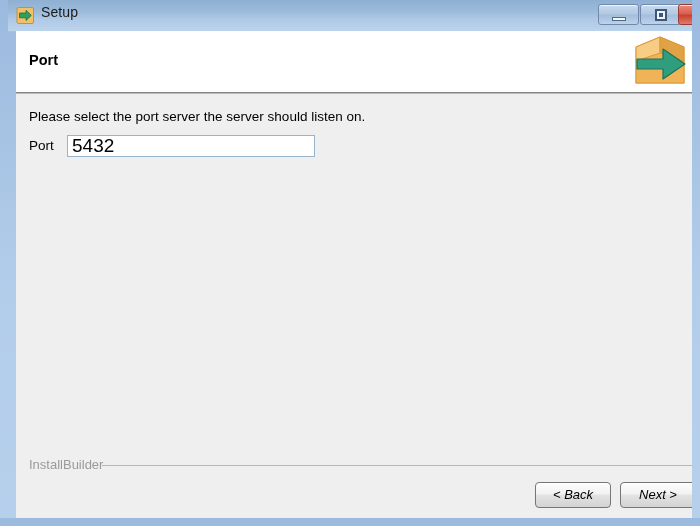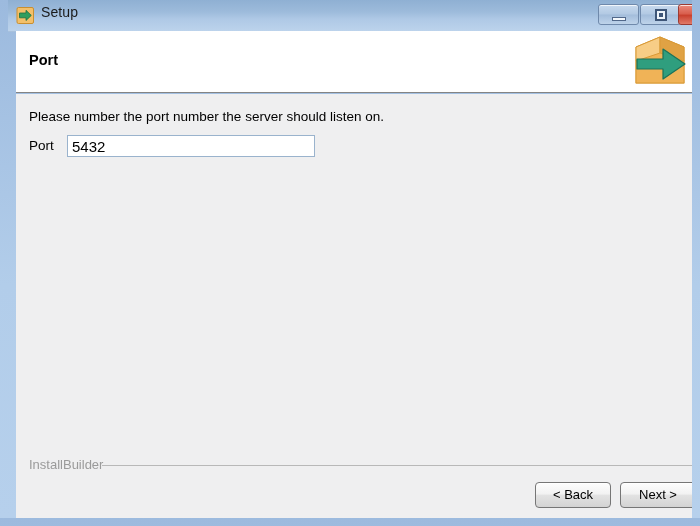--- a/index.html
+++ b/index.html
@@ -165,21 +165,21 @@
   }
   #port-input {
     position: absolute;
     left: 38px; top: 0;
     width: 248px;
     height: 22px;
     box-sizing: border-box;
     border: 1px solid #9ab3cd;
     background: #ffffff;
     font-family: "Liberation Sans", sans-serif;
-    font-size: 15px;
+    font-size: 19px;
     color: #000000;
     padding: 0 4px;
     outline: none;
     border-radius: 0;
   }
 
   
   #footer-brand {
     position: absolute;
     left: 13px; bottom: 46px;
@@ -211,20 +211,21 @@
     border-radius: 4px;
     background: linear-gradient(180deg, #fdfdfd 0%, #f2f2f2 45%, #e2e2e2 52%, #d3d3d3 100%);
     box-shadow: inset 0 1px 0 #ffffff;
     font-family: "Liberation Sans", sans-serif;
     font-size: 13px;
     color: #000000;
     text-align: center;
     line-height: 24px;
     cursor: default;
     padding: 0;
+    font-style: italic;
   }
 </style>
 </head>
 <body>
 
 <div id="window">
 
   <div id="titlebar">
 
     <span id="title-icon">
@@ -260,21 +261,21 @@
         <polygon points="55,16 31,6 31,22 55,30" fill="#e0a244" stroke="#d99a37" stroke-width="1"></polygon>
         <rect x="7" y="30" width="48" height="22" fill="#f0b357" stroke="#d99a37" stroke-width="1"></rect>
 
         <path d="M8 28 L34 28 L34 18 L56 33 L34 48 L34 38 L8 38 Z" fill="#2f9e7e" stroke="#1c7259" stroke-width="1.2" stroke-linejoin="round"></path>
       </svg>
     </span>
   </div>
 
   <div id="body">
 
-    <div id="intro-text">Please number the port number the server should listen on.</div>
+    <div id="intro-text">Please select the port server the server should listen on.</div>
 
     <div id="port-row">
       <label id="port-label" for="port-input">Port</label>
       <input id="port-input" type="text" autocomplete="off" value="5432" style="">
     </div>
 
     <div id="footer-brand">InstallBuilder</div>
     <div id="footer-rule"></div>
 
     <div id="button-bar">

